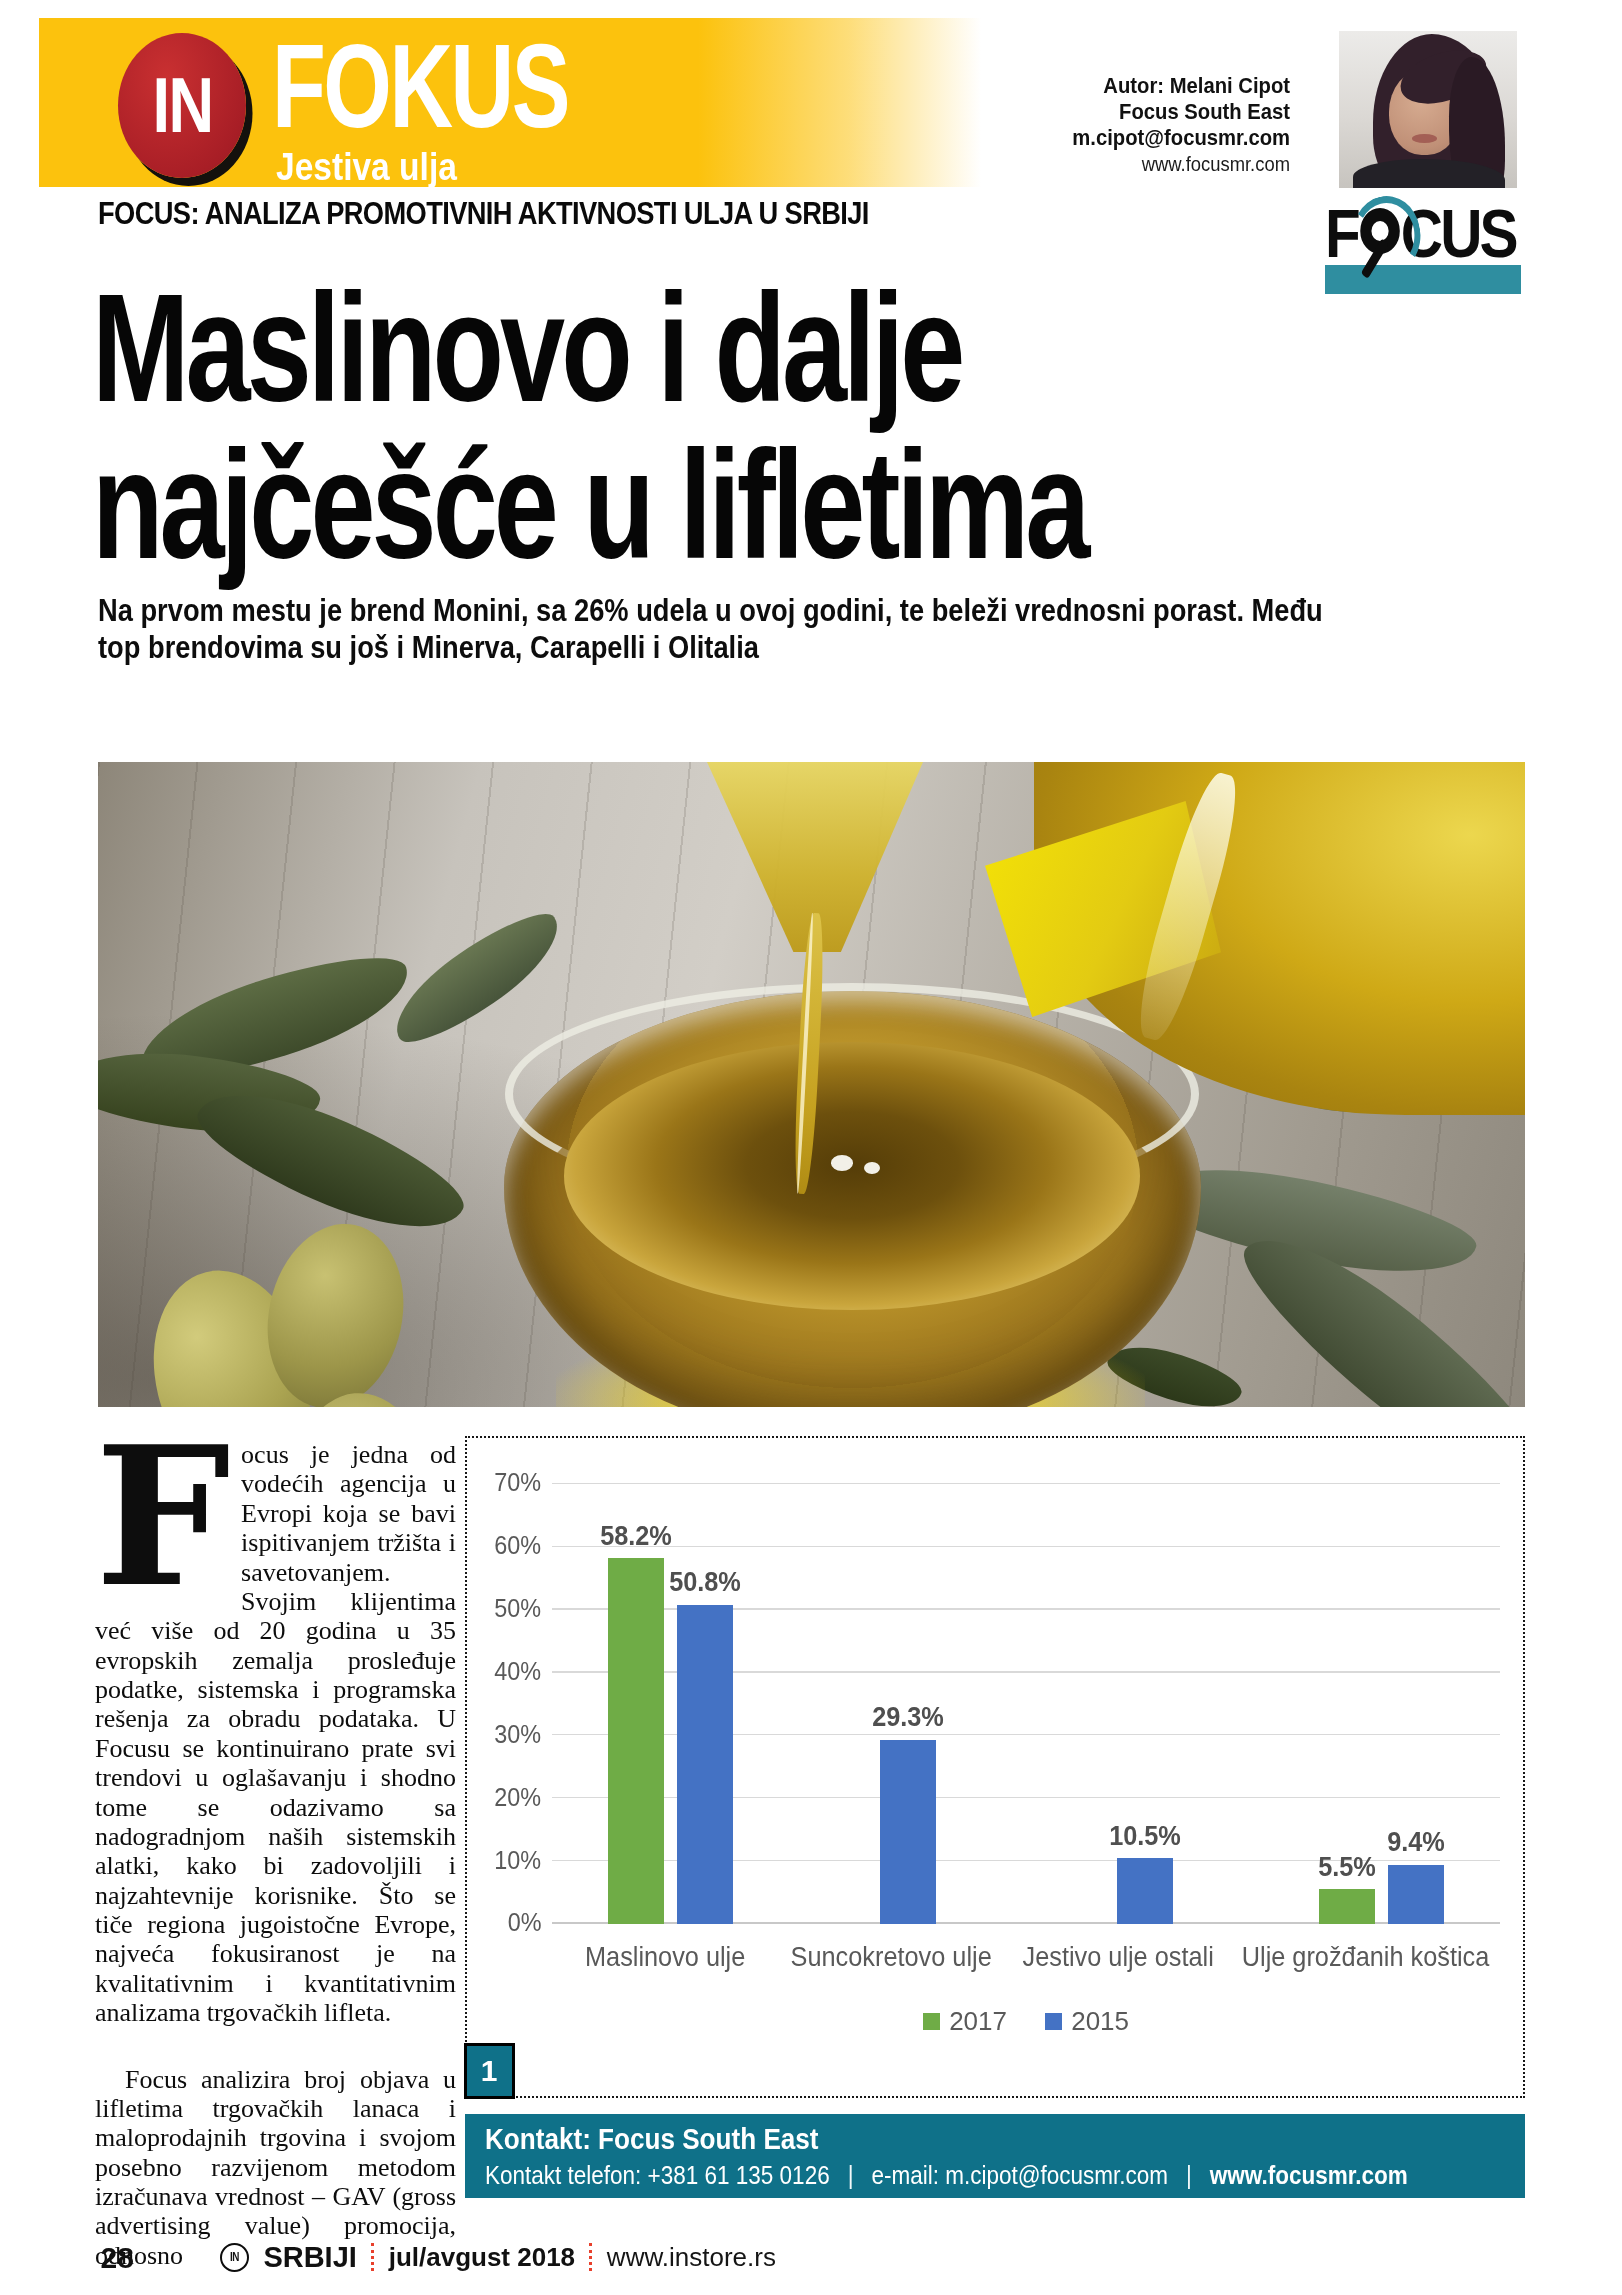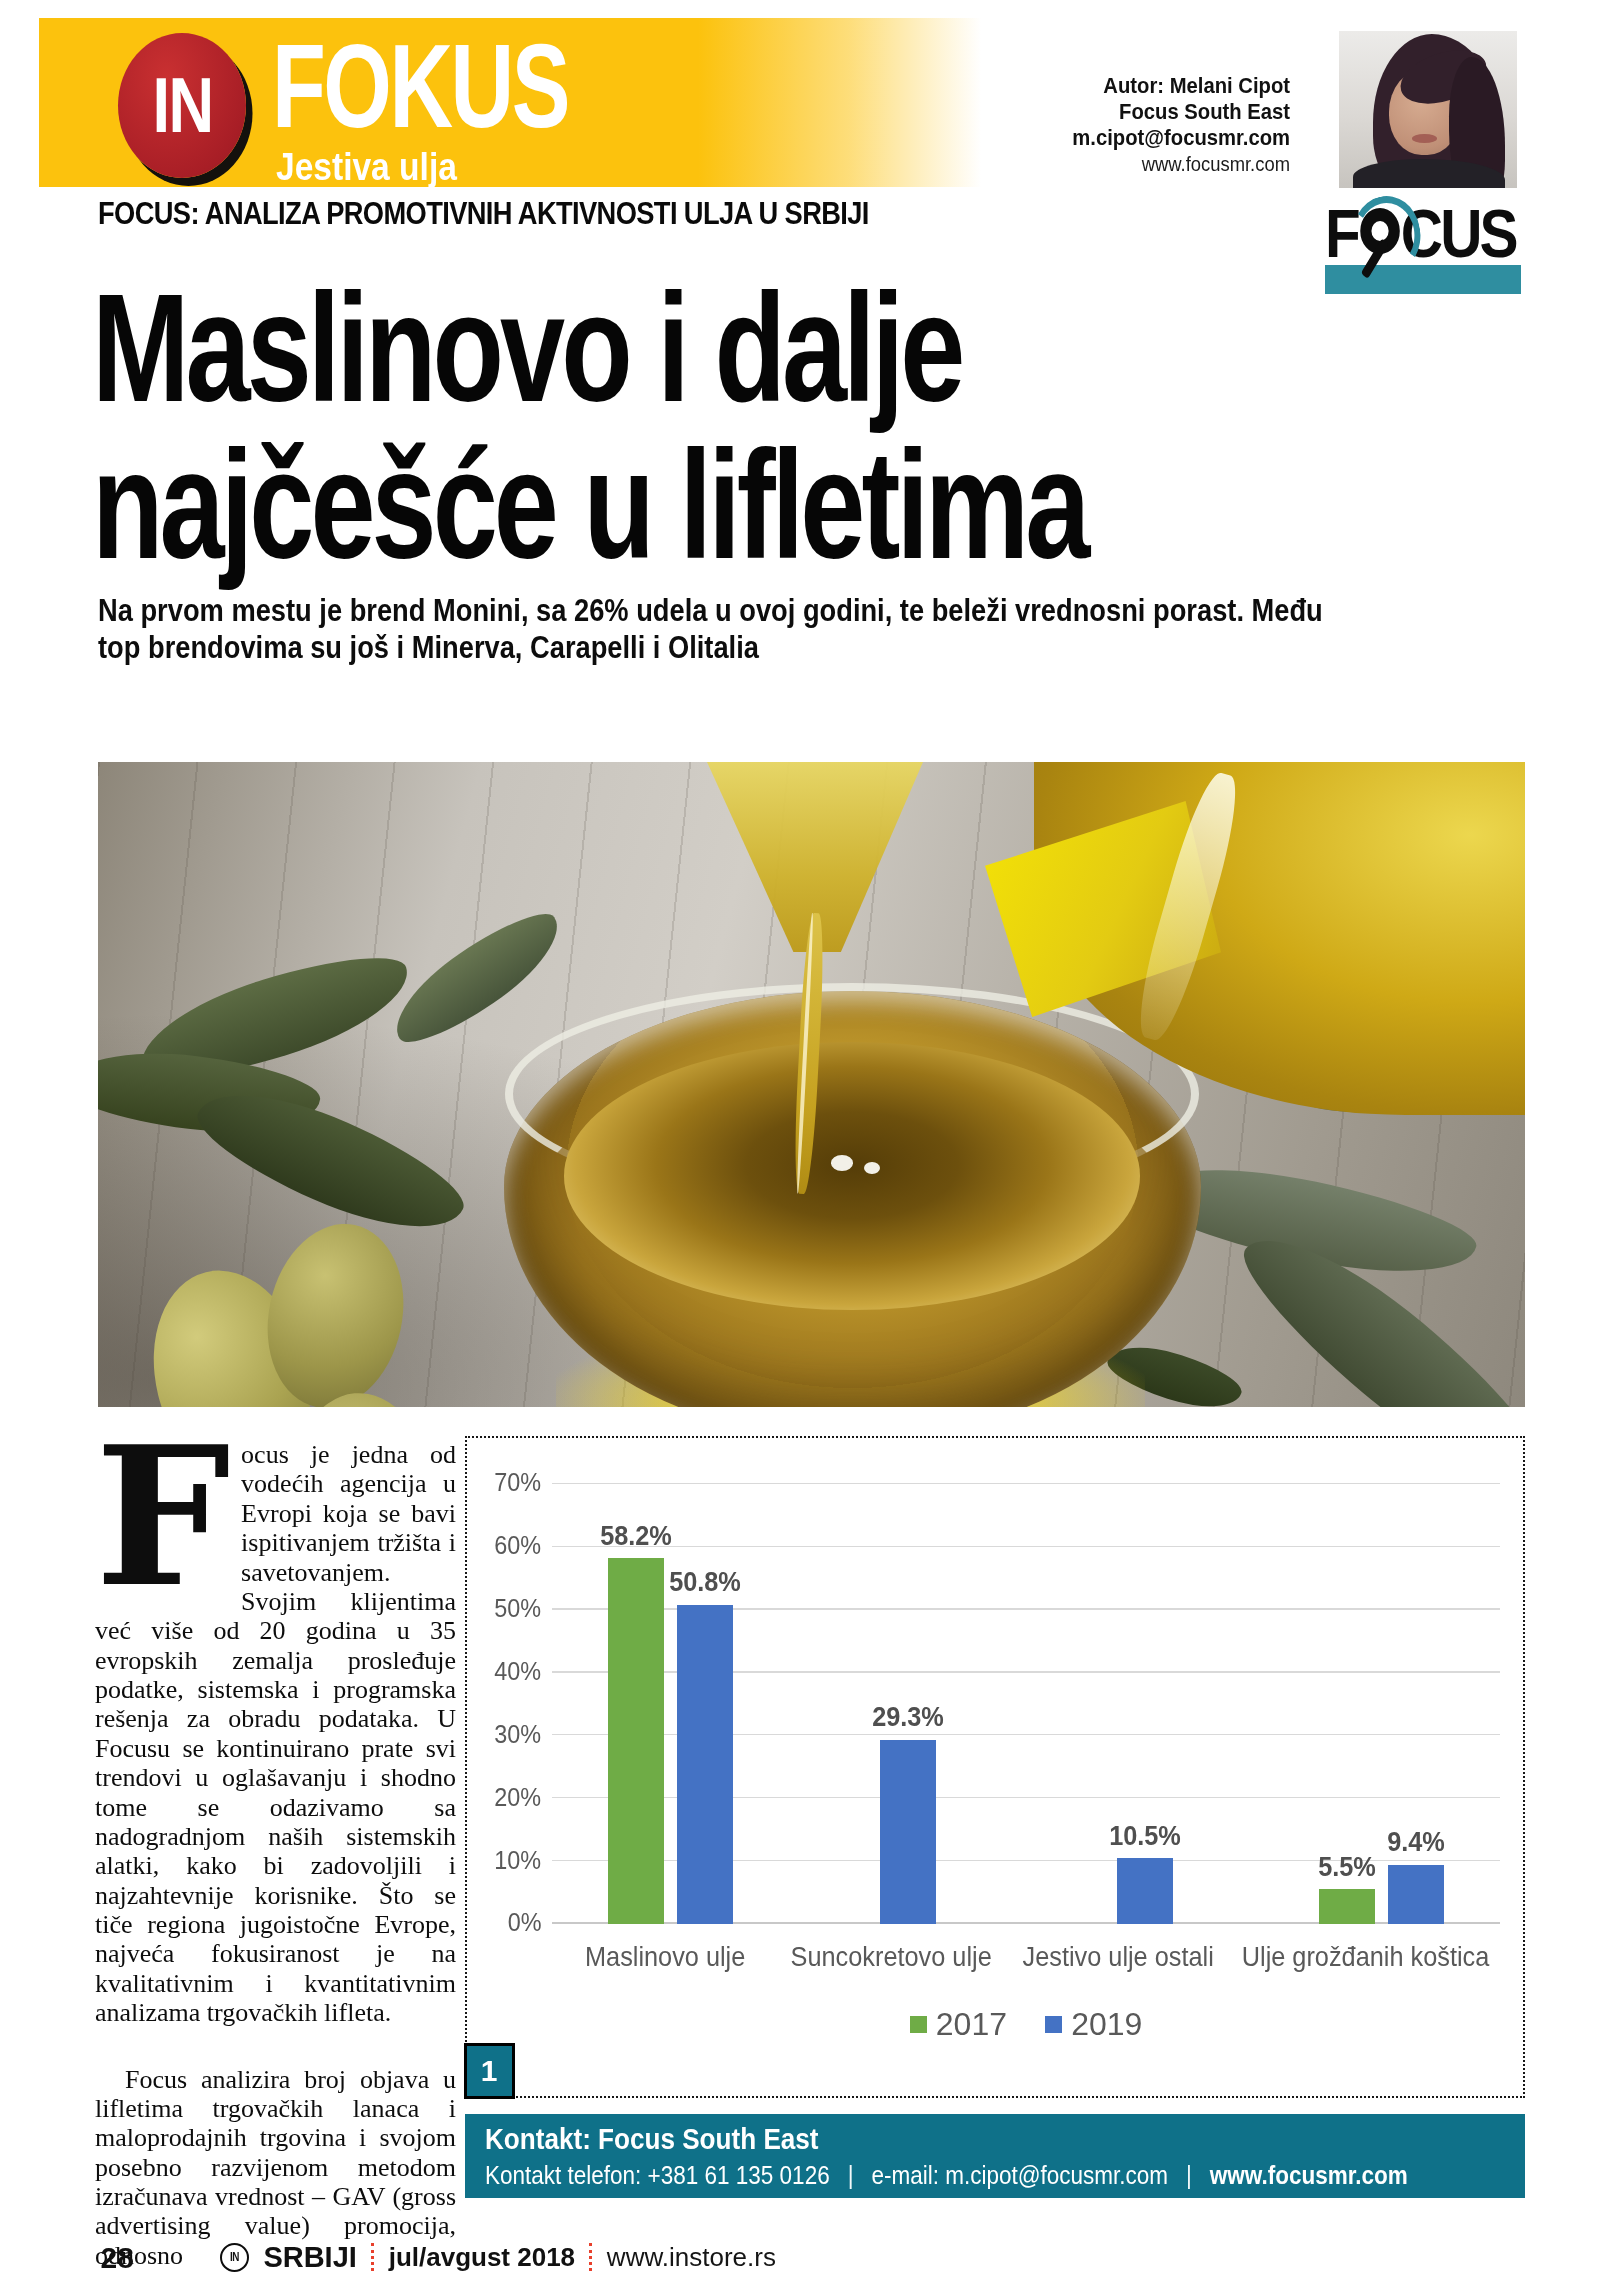--- a/index.html
+++ b/index.html
@@ -144,21 +144,21 @@
   .bar{position:absolute; bottom:0; left:0; right:0;}
   .bar-value{position:absolute; left:50%; transform:translateX(-50%) scaleX(.92); font-size:27.5px; font-weight:600;
              color:#4f4f4f; white-space:nowrap;}
   .cats{position:absolute; left:85px; right:23px; top:503px; display:flex;}
   .cat-label{flex:1; text-align:center; font-size:27.5px; color:var(--chart-text);
              transform:scaleX(.92); white-space:nowrap;}
   .legend{position:absolute; left:85px; right:23px; top:568px; display:flex; justify-content:center;
           gap:38px; align-items:center;}
   .legend-item{display:flex; align-items:center; gap:9.2px;}
   .legend-swatch{width:17px; height:17px; display:inline-block;}
-  .legend-label{font-size:32px; color:var(--chart-text);}
+  .legend-label{font-size:26px; color:var(--chart-text);}
   .figure-badge{position:absolute; left:-3.3px; bottom:-3.3px; width:51px; height:56px; background:var(--teal);
                 border:3.9px solid #000; color:#fff; font-size:30px; font-weight:700;
                 display:flex; align-items:center; justify-content:center;}
 
   
   .contact{position:absolute; left:465px; top:2114px; width:1060px; height:84px; background:var(--teal);
            color:#fff; padding:9.2px 0 0 19.6px;}
   .contact-title{font-size:29px; font-weight:800; transform:scaleX(.9); transform-origin:left center; white-space:nowrap;}
   .contact-line{font-size:25px; font-weight:400; margin-top:5.2px; transform:scaleX(.9); transform-origin:left center; white-space:nowrap;}
   .csep{margin:0 13px; font-weight:300; opacity:.95;}
@@ -318,21 +318,21 @@
         <div class="cat-label">Jestivo ulje ostali</div>
         <div class="cat-label">Ulje grožđanih koštica</div>
       </div>
     <div class="legend" id="legend">
         <div class="legend-item">
           <div class="legend-swatch" style="background: rgb(111, 172, 70);"></div>
           <div class="legend-label">2017</div>
         </div>
         <div class="legend-item">
           <div class="legend-swatch" style="background: rgb(68, 114, 196);"></div>
-          <div class="legend-label">2019</div>
+          <div class="legend-label">2015</div>
         </div>
       </div>
     <div class="figure-badge">1</div>
   </div>
 
   <div class="contact">
     <div class="contact-title">Kontakt: Focus South East</div>
     <div class="contact-line">
       <span>Kontakt telefon: +381 61 135 0126</span>
       <span class="csep">|</span>

